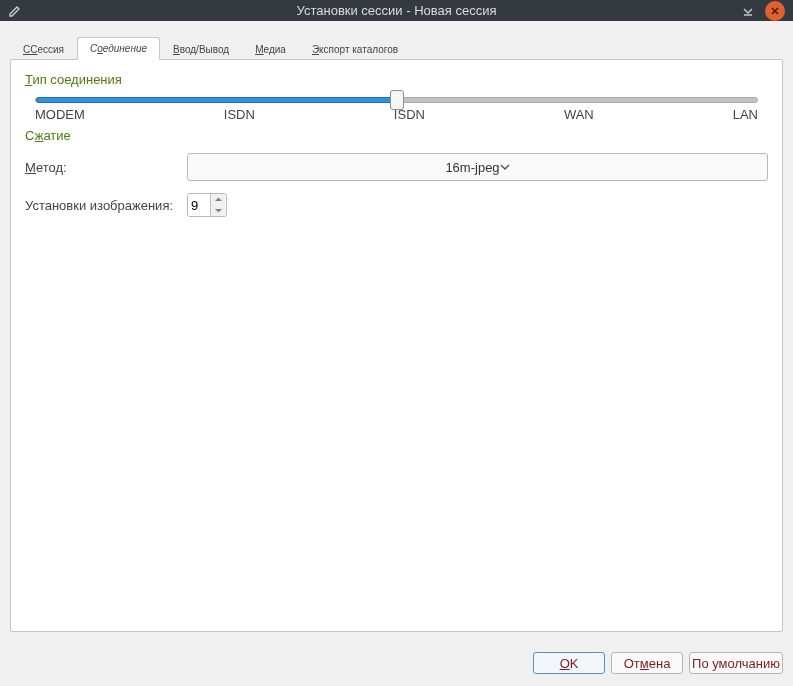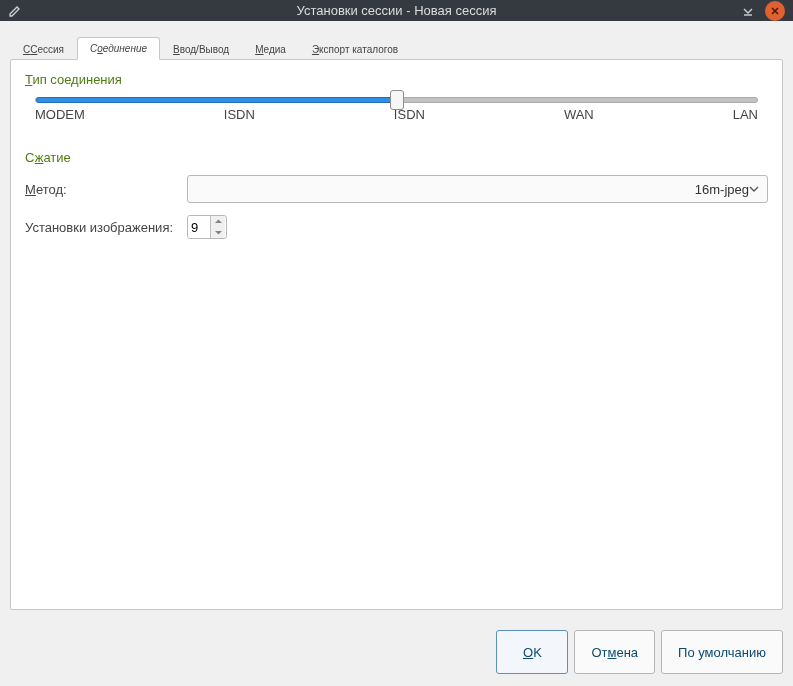--- a/index.html
+++ b/index.html
@@ -147,37 +147,36 @@
   border: 1px solid #8e8e8e;
   border-radius: 3px;
 }
 .slider-labels {
   display: flex;
   justify-content: space-between;
   font-size: 13px;
   color: #444;
 }
 .compression-label {
-  margin-top: 22px;
   margin-bottom: 10px;
 }
 .form-grid {
   display: grid;
   grid-template-columns: 150px 1fr;
   row-gap: 10px;
   column-gap: 8px;
   align-items: center;
   gap: 12px;
 }
 .form-label { color: #444; }
 .form-label .ul { text-decoration: underline; }
 .select {
   display: flex;
   align-items: center;
-  justify-content: flex-end;
+  justify-content: center;
   height: 28px;
   padding: 0 8px;
   background: #fafafa;
   border: 1px solid #b8b8b8;
   border-radius: 3px;
   cursor: pointer;
   font-size: 13px;
 }
 .select-arrow {
   width: 10px;
@@ -220,28 +219,28 @@
 }
 .spin-btn svg { opacity: 0.7; }
 .footer {
   display: flex;
   justify-content: flex-end;
   gap: 6px;
   padding: 10px 10px 12px 10px;
 }
 .btn {
   min-width: 72px;
-  height: 44px;
-  padding: 0 16px;
+  height: 22px;
+  padding: 0 2px;
   background: #fafafa;
   border: 1px solid #b5b5b5;
   border-radius: 3px;
   cursor: pointer;
   font-size: 13px;
-  color: #0c4a6e;
+  color: #7f1d1d;
   display: flex;
   align-items: center;
   justify-content: center;
 }
 .btn.primary {
   border: 1px solid #5a8fc2;
   background: #f3f7fb;
 }
 .btn .ul { text-decoration: underline; }
 </style>

